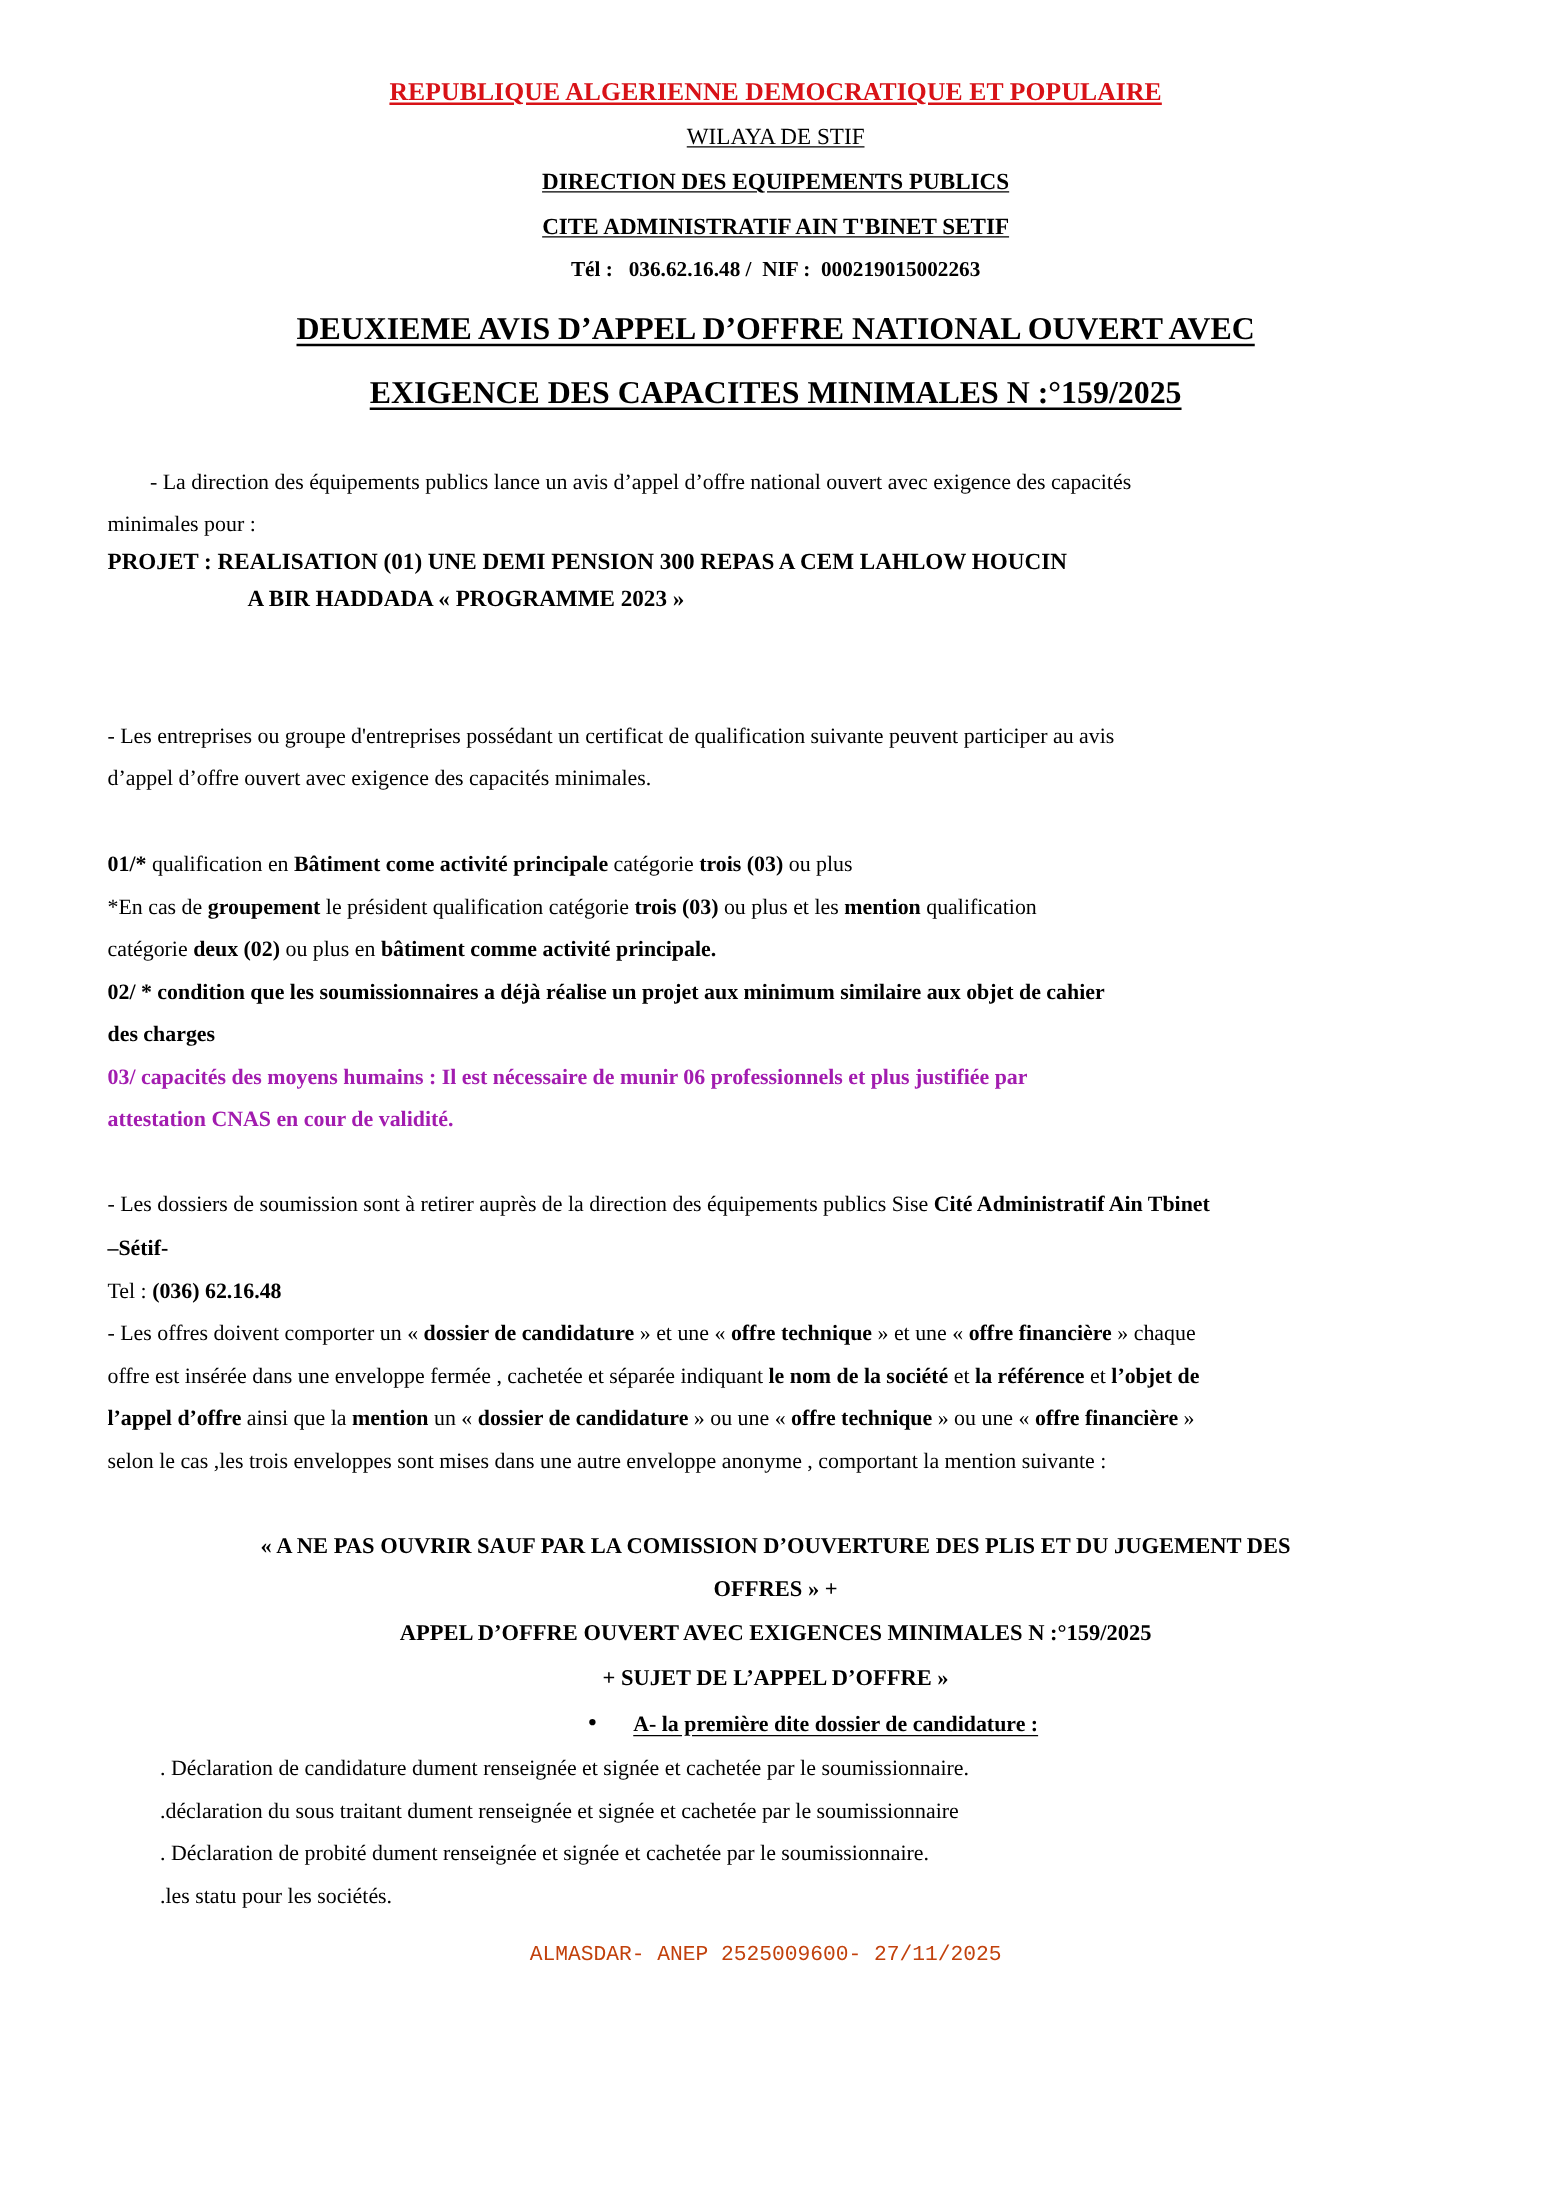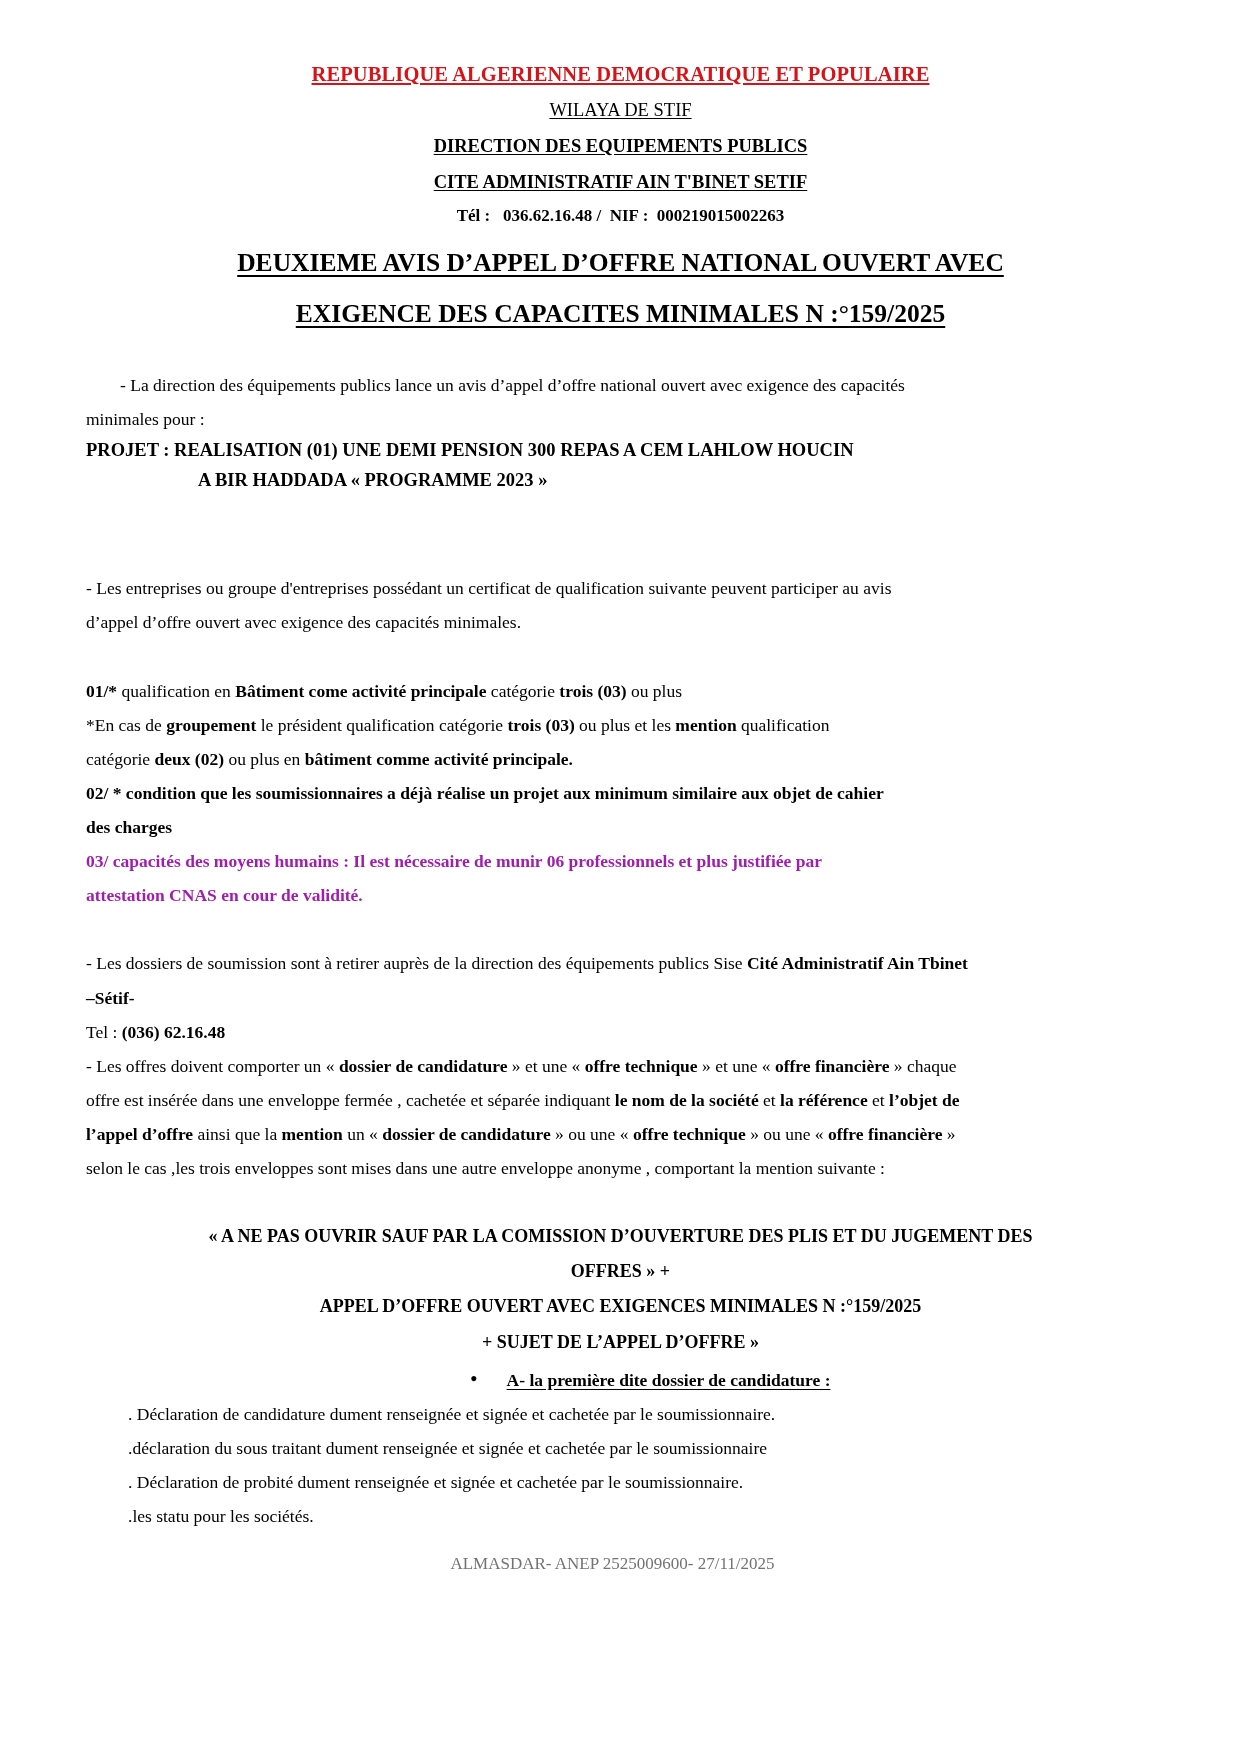--- a/index.html
+++ b/index.html
@@ -153,23 +153,23 @@
     padding-left: 42px;
   }
 
   
   .footer {
     position: absolute;
     left: 0;
     right: 16px;
     bottom: 72px;
     text-align: center;
-    font-family: Liberation Serif, serif;
+    font-family: Liberation Mono, monospace;
     font-size: 17px;
-    color: #737373;
+    color: #c2410c;
   }
 </style>
 </head>
 <body>
 
 <div class="page">
 
   <div class="hdr">
     <div class="hdr-line h-republique red u">REPUBLIQUE ALGERIENNE DEMOCRATIQUE ET POPULAIRE</div>
     <div class="hdr-line h-wilaya u">WILAYA DE STIF</div>

